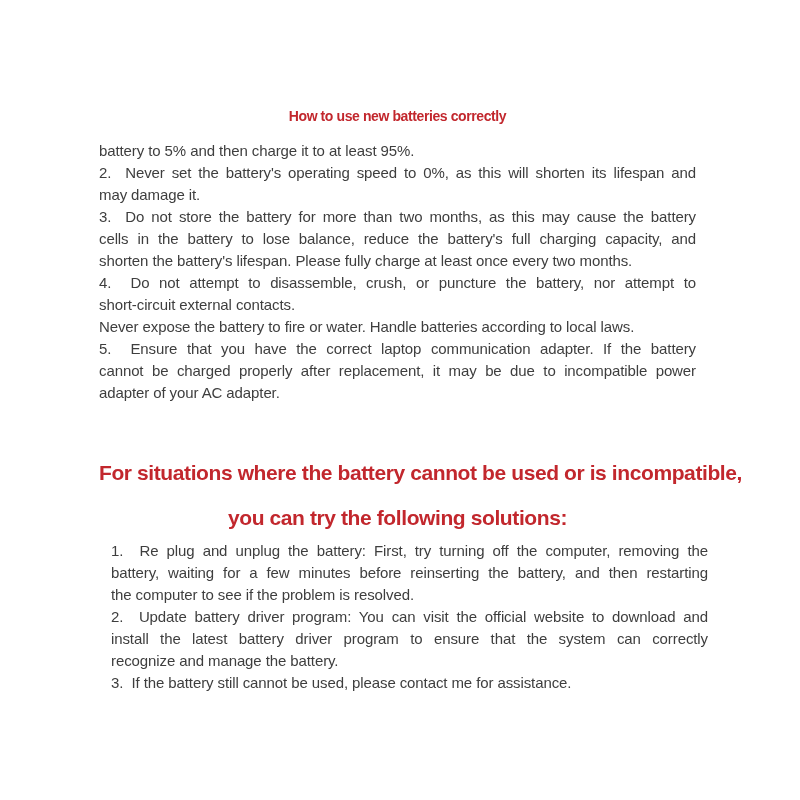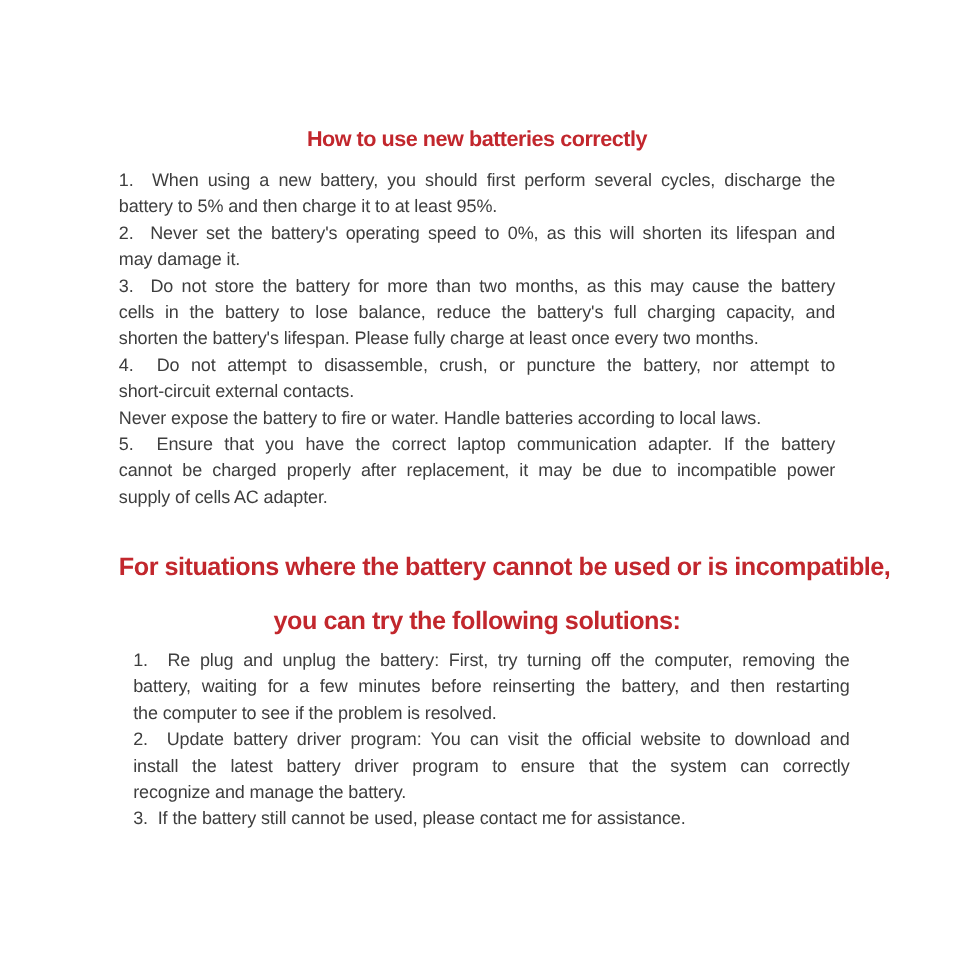--- a/index.html
+++ b/index.html
@@ -24,21 +24,21 @@
     text-align: center;
     letter-spacing: -0.4px;
     white-space: nowrap;
     margin: 0;
   }
   #title1 {
     position: absolute;
     top: 104px;
     left: 0;
     width: 100%;
-    font-size: 18px;
+    font-size: 14px;
     line-height: 24px;
   }
   #heading2 {
     position: absolute;
     top: 461px;
     left: 0;
     width: 100%;
   }
   #heading2 .hline { font-size: 21px; line-height: 24px; }
   #heading2 .hline2 { margin-top: 21px; }
@@ -62,21 +62,20 @@
 </head>
 <body>
 
 <div class="page">
   <div class="content">
 
     <h1 class="heading" id="title1">How to use new batteries correctly</h1>
 
     <div class="body" id="body1">
         <div class="para">
-          <div class="line" style="word-spacing: 3.60045px;"><span>1.&nbsp; When using a new battery, you should first perform several cycles, discharge the</span></div>
           <div class="line last"><span>battery to 5% and then charge it to at least 95%.</span></div>
         </div>
         <div class="para">
           <div class="line" style="word-spacing: 2.87207px;"><span>2.&nbsp; Never set the battery's operating speed to 0%, as this will shorten its lifespan and</span></div>
           <div class="line last"><span>may damage it.</span></div>
         </div>
         <div class="para">
           <div class="line" style="word-spacing: 2.94853px;"><span>3.&nbsp; Do not store the battery for more than two months, as this may cause the battery</span></div>
           <div class="line" style="word-spacing: 4.88702px;"><span>cells in the battery to lose balance, reduce the battery's full charging capacity, and</span></div>
           <div class="line last"><span>shorten the battery's lifespan. Please fully charge at least once every two months.</span></div>
@@ -84,21 +83,21 @@
         <div class="para">
           <div class="line" style="word-spacing: 5.54241px;"><span>4.&nbsp; Do not attempt to disassemble, crush, or puncture the battery, nor attempt to</span></div>
           <div class="line last"><span>short-circuit external contacts.</span></div>
         </div>
         <div class="para">
           <div class="line last"><span>Never expose the battery to fire or water. Handle batteries according to local laws.</span></div>
         </div>
         <div class="para">
           <div class="line" style="word-spacing: 5.49639px;"><span>5.&nbsp; Ensure that you have the correct laptop communication adapter. If the battery</span></div>
           <div class="line" style="word-spacing: 4.42578px;"><span>cannot be charged properly after replacement, it may be due to incompatible power</span></div>
-          <div class="line last"><span>supply of cells AC adapter.</span></div>
+          <div class="line last"><span>adapter of your AC adapter.</span></div>
         </div>
       </div>
 
     <div id="heading2">
       <div class="heading hline">For situations where the battery cannot be used or is incompatible,</div>
       <div class="heading hline hline2">you can try the following solutions:</div>
     </div>
 
     <div class="body" id="body2">
         <div class="para">

